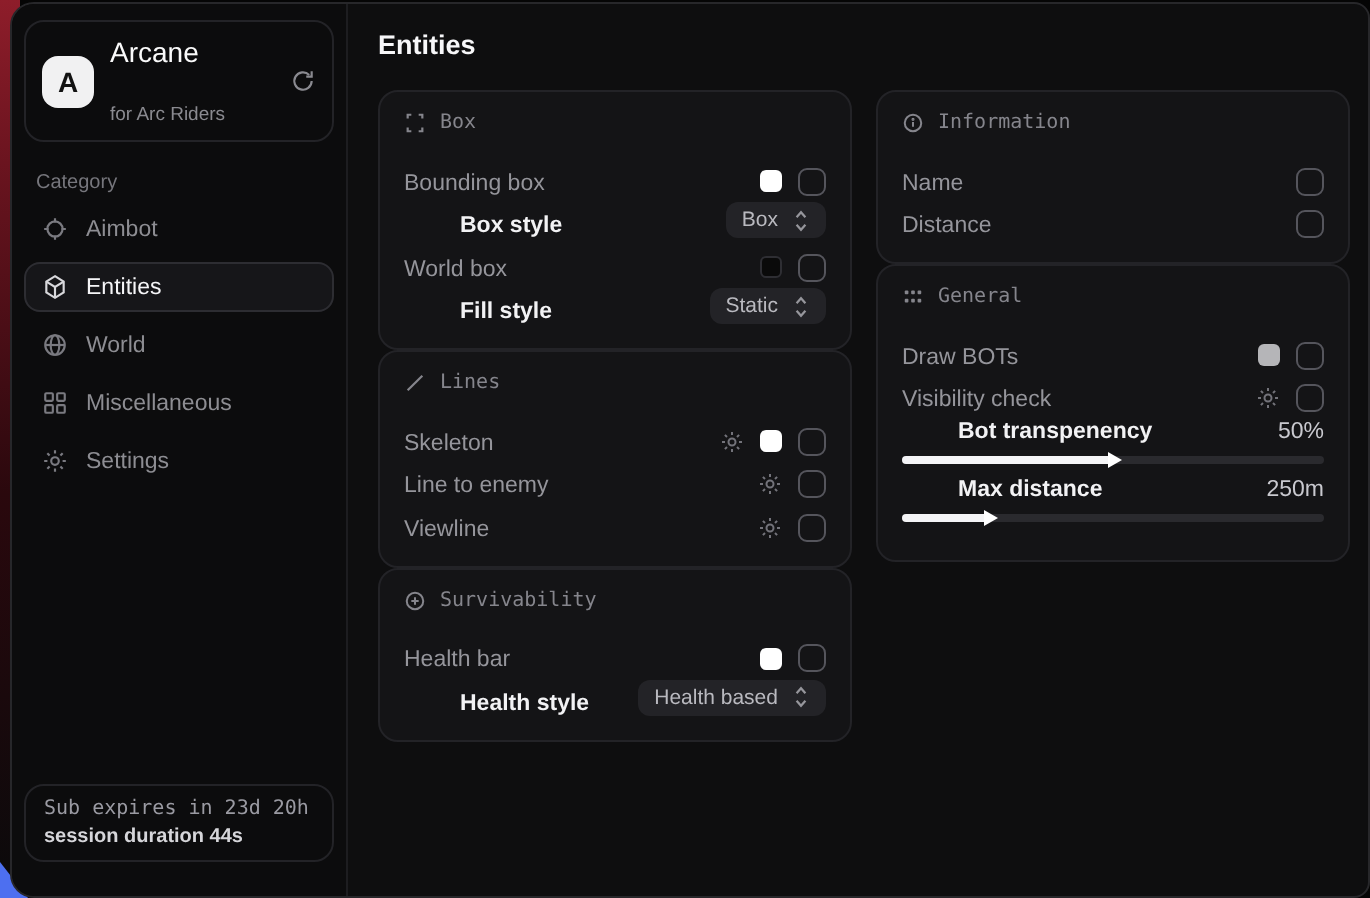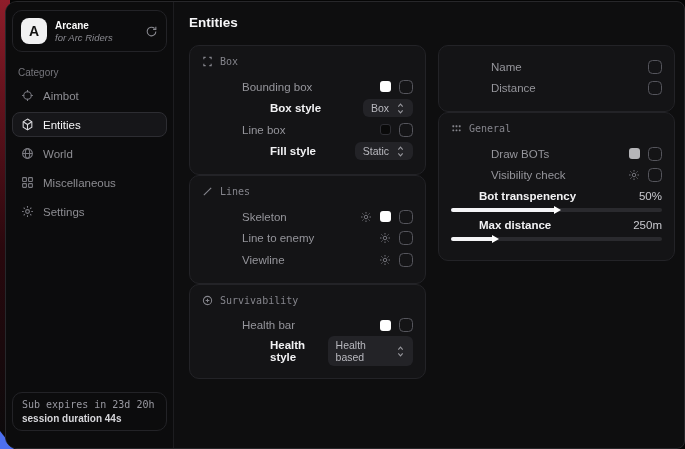--- a/index.html
+++ b/index.html
@@ -34,22 +34,22 @@
     margin:8px 6px 0 6px; padding:7px 8px;
     border:1px solid #232327; border-radius:10px;
     display:flex; align-items:center; gap:8px;
   }
   .brand-logo {
     width:26px; height:26px; flex:0 0 26px; background:#f1f1f2; border-radius:8px;
     display:flex; align-items:center; justify-content:center;
     color:#121212; font-weight:bold; font-size:14px;
   }
   .brand-text { flex:1; min-width:0; }
-  .brand-title { font-size:10px; font-weight:bold; color:#fafafa; }
-  .brand-sub { font-size:9.5px; color:#8a8a90; margin-top:1px;font-style:italic; }
+  .brand-title { font-size:14px; font-weight:normal; color:#fafafa; }
+  .brand-sub { font-size:9.5px; color:#8a8a90; margin-top:18px; }
   .brand-action { color:#8a8a90; display:flex; }
   .category-label { margin:15px 12px 5px 12px; font-size:10px; color:#76767c; }
   .nav { padding:0 6px; }
   .nav-item {
     height:25px; margin-bottom:4px; padding:0 8px; border-radius:8px;
     display:flex; align-items:center; gap:9px;
     font-size:11.5px; color:#8d8d92; border:1px solid transparent;
   }
   .nav-item .nav-icon { display:flex; color:#7a7a80; }
   .nav-item.active {
@@ -71,22 +71,22 @@
     background:#141416; border:1px solid #232327; border-radius:10px;
     padding:10px 12px 12px 12px;
   }
   .panel-header {
     display:flex; align-items:center; gap:7px;
     font-family:"DejaVu Sans Mono", monospace; font-size:10px; color:#85858c;
     margin-bottom:9px;
   }
   .panel-header .ph-icon { display:flex; color:#85858c; }
   .row {
-    display:flex; align-items:center; justify-content:space-between;
-    min-height:21.5px; font-size:11.5px;margin-left:40px;
+    display:flex; align-items:flex-end; justify-content:space-between;
+    min-height:21.5px; font-size:11.5px;
   }
   .row-label { color:#95959b; }
   .row-label.strong { color:#f2f2f4; font-weight:bold;padding-left:28px; }
   .controls { display:flex; align-items:center; gap:8px; }
   .swatch { width:11px; height:11px; border-radius:3px; }
   .swatch.outlined { border:1px solid #2e2e33; }
   .checkbox {
     width:14px; height:14px; border-radius:4.5px;
     border:1.5px solid #55555c; background:transparent;
   }
@@ -232,21 +232,21 @@
               <span>Box</span>
               <span class="updown">
                 <svg width="9" height="11" viewBox="0 0 24 30" fill="none" stroke="currentColor" stroke-width="3">
                   <path d="M6 10l6-7 6 7M6 20l6 7 6-7"></path>
                 </svg>
               </span>
             </span>
           </div>
 
           <div class="row">
-            <span class="row-label">Line box</span>
+            <span class="row-label">World box</span>
             <span class="controls">
               <span class="swatch outlined" style="background-color: rgb(10, 10, 10);"></span>
               <span class="checkbox"></span>
             </span>
           </div>
 
           <div class="row">
             <span class="row-label strong">Fill style</span>
             <span class="pill">
               <span>Static</span>
@@ -340,20 +340,30 @@
               </span>
             </span>
           </div>
         </div>
 
       </div>
 
       <div class="col">
 
         <div class="panel">
+          <div class="panel-header">
+            <span class="ph-icon">
+              <svg width="11" height="11" viewBox="0 0 24 24" fill="none" stroke="currentColor" stroke-width="2.2">
+                <circle cx="12" cy="12" r="9"></circle>
+                  <path d="M12 11v5"></path>
+                  <circle cx="12" cy="8" r="0.6" fill="currentColor"></circle>
+              </svg>
+            </span>
+            <span>Information</span>
+          </div>
 
           <div class="row">
             <span class="row-label">Name</span>
             <span class="controls">
               <span class="checkbox"></span>
             </span>
           </div>
 
           <div class="row">
             <span class="row-label">Distance</span>

